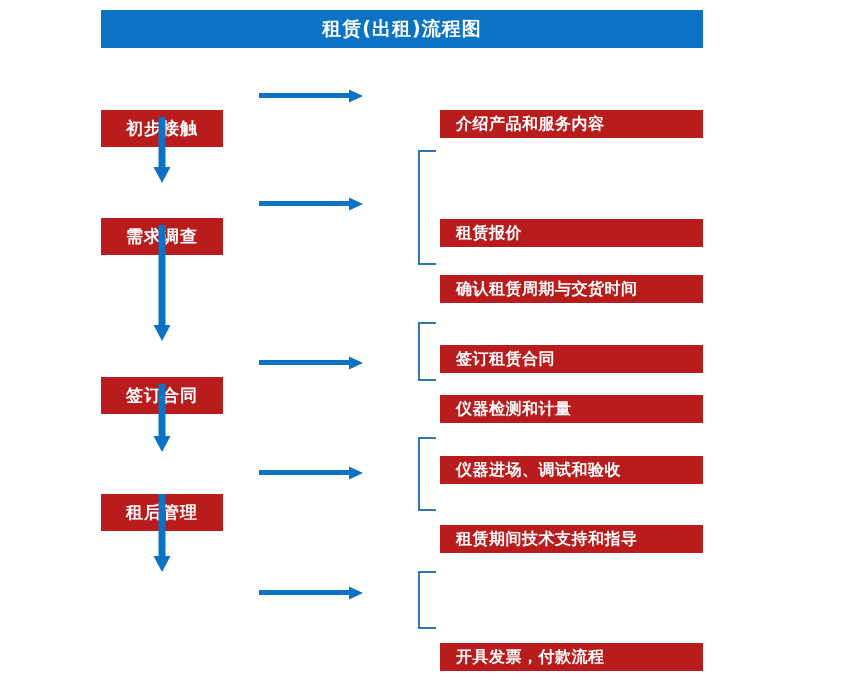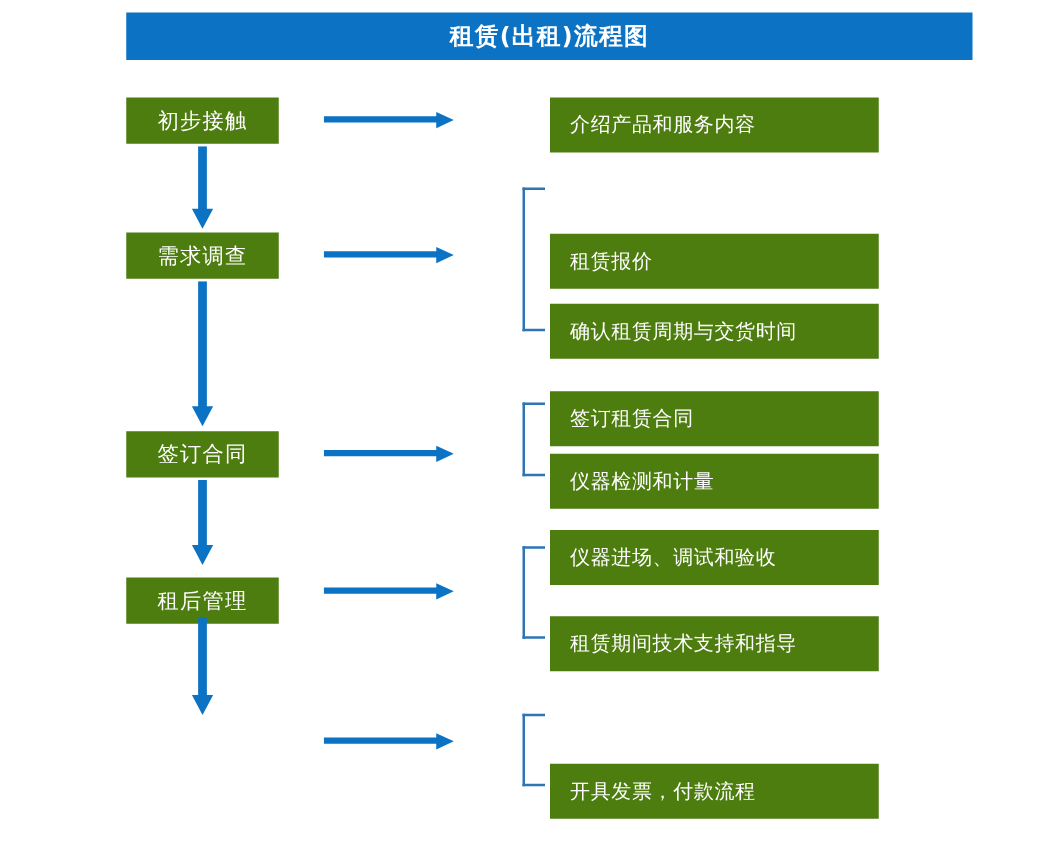--- a/index.html
+++ b/index.html
@@ -16,52 +16,53 @@
     width: 844px;
     height: 688px;
     background: #ffffff;
     overflow: hidden;
   }
   
   .title-bar {
     position: absolute;
     left: 101px;
     top: 10px;
-    width: 677px;
+    width: 602px;
     height: 38px;
     background: #0b72c4;
     color: #ffffff;
     font-size: 19px;
     font-weight: bold;
     display: flex;
     align-items: center;
     justify-content: center;
     letter-spacing: 1px;
   }
   
   .box {
     position: absolute;
-    background: #4d7c0f;
+    background: #b91c1c;
     color: #ffffff;
-    font-weight: normal;
+    font-weight: bold;
     display: flex;
     align-items: center;
     box-sizing: border-box;
+    margin-top: 32px;
   }
   .box.stage {
     width: 122px;
     height: 37px;
     justify-content: center;
     font-size: 17px;
     letter-spacing: 1px;
   }
   .box.detail {
     left: 440px;
     width: 263px;
-    height: 44px;
+    height: 28px;
     justify-content: flex-start;
     padding-left: 16px;
     font-size: 16px;
     letter-spacing: 0.5px;
   }
   
   .h-arrow {
     position: absolute;
     width: 105px;
     height: 16px;

